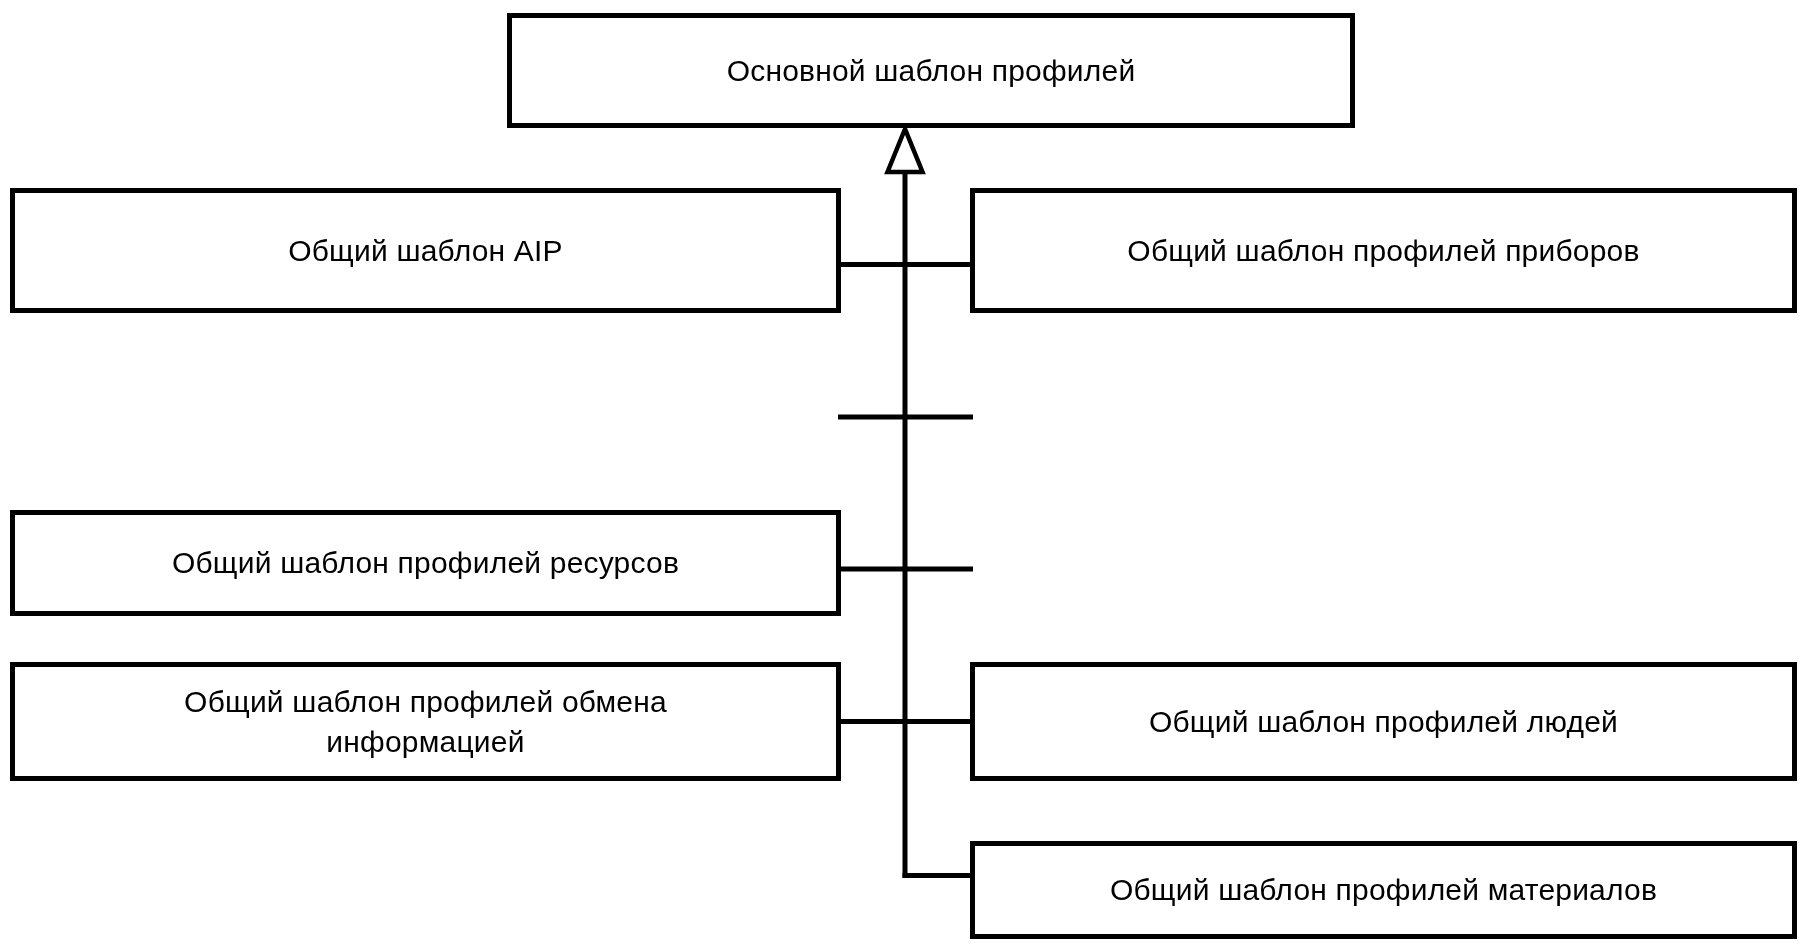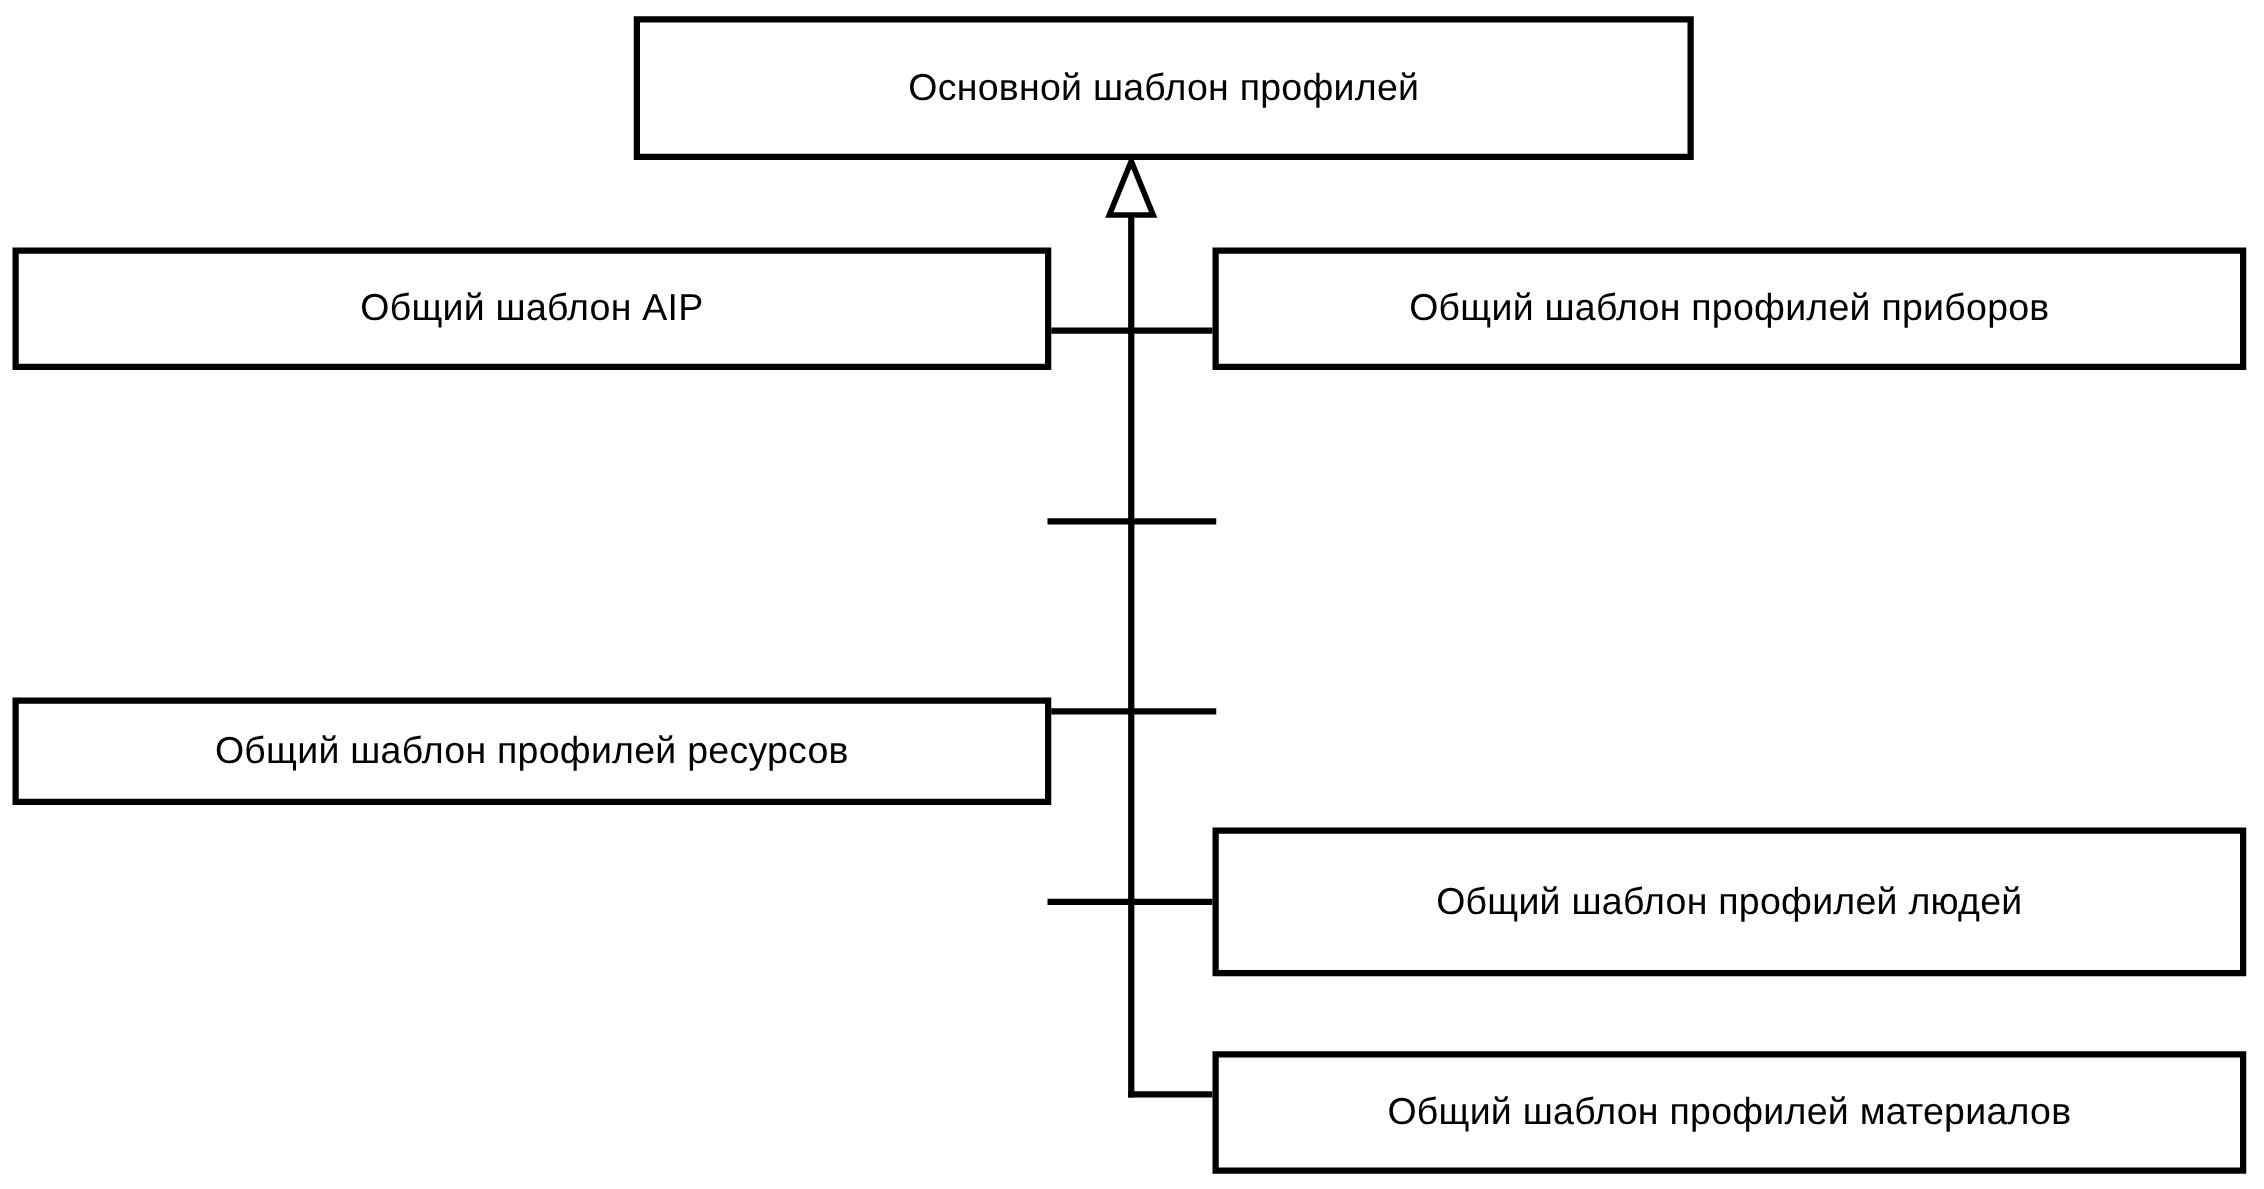--- a/index.html
+++ b/index.html
@@ -34,23 +34,23 @@
     font-size: 30px;
     line-height: 1.32;
     white-space: pre-line;
     letter-spacing: 0.2px;
   }
   .box-root  { left: 475px; top: 13px;  width: 848px; height: 115px; margin-left: 32px; }
 
   .col-left  { left: 10px;  width: 831px; }
   .col-right { left: 970px; width: 827px; }
 
-  .row-1 { top: 198px; height: 98px; }
+  .row-1 { top: 188px; height: 125px; }
   .row-2 { top: 356px; height: 122px; }
-  .row-3 { top: 510px; height: 86px; margin-top: 48px; }
+  .row-3 { top: 510px; height: 106px; }
   .row-4 { top: 662px; height: 119px; }
   .row-5 { top: 841px; height: 98px; }
 </style>
 </head>
 <body>
 
 <div id="canvas">
 
   <svg id="connector-layer" viewBox="0 0 1811 951" xmlns="http://www.w3.org/2000/svg">
 
@@ -71,20 +71,24 @@
 
   <div class="box col-left row-1">
     <span>Общий шаблон AIP</span>
   </div>
 
 
   <div class="box col-left row-3">
     <span>Общий шаблон профилей ресурсов</span>
   </div>
 
+  <div class="box col-left row-4">
+    <span>Общий шаблон профилей обмена
+информацией</span>
+  </div>
 
   <div class="box col-right row-1">
     <span>Общий шаблон профилей приборов</span>
   </div>
 
 
 
   <div class="box col-right row-4">
     <span>Общий шаблон профилей людей</span>
   </div>

